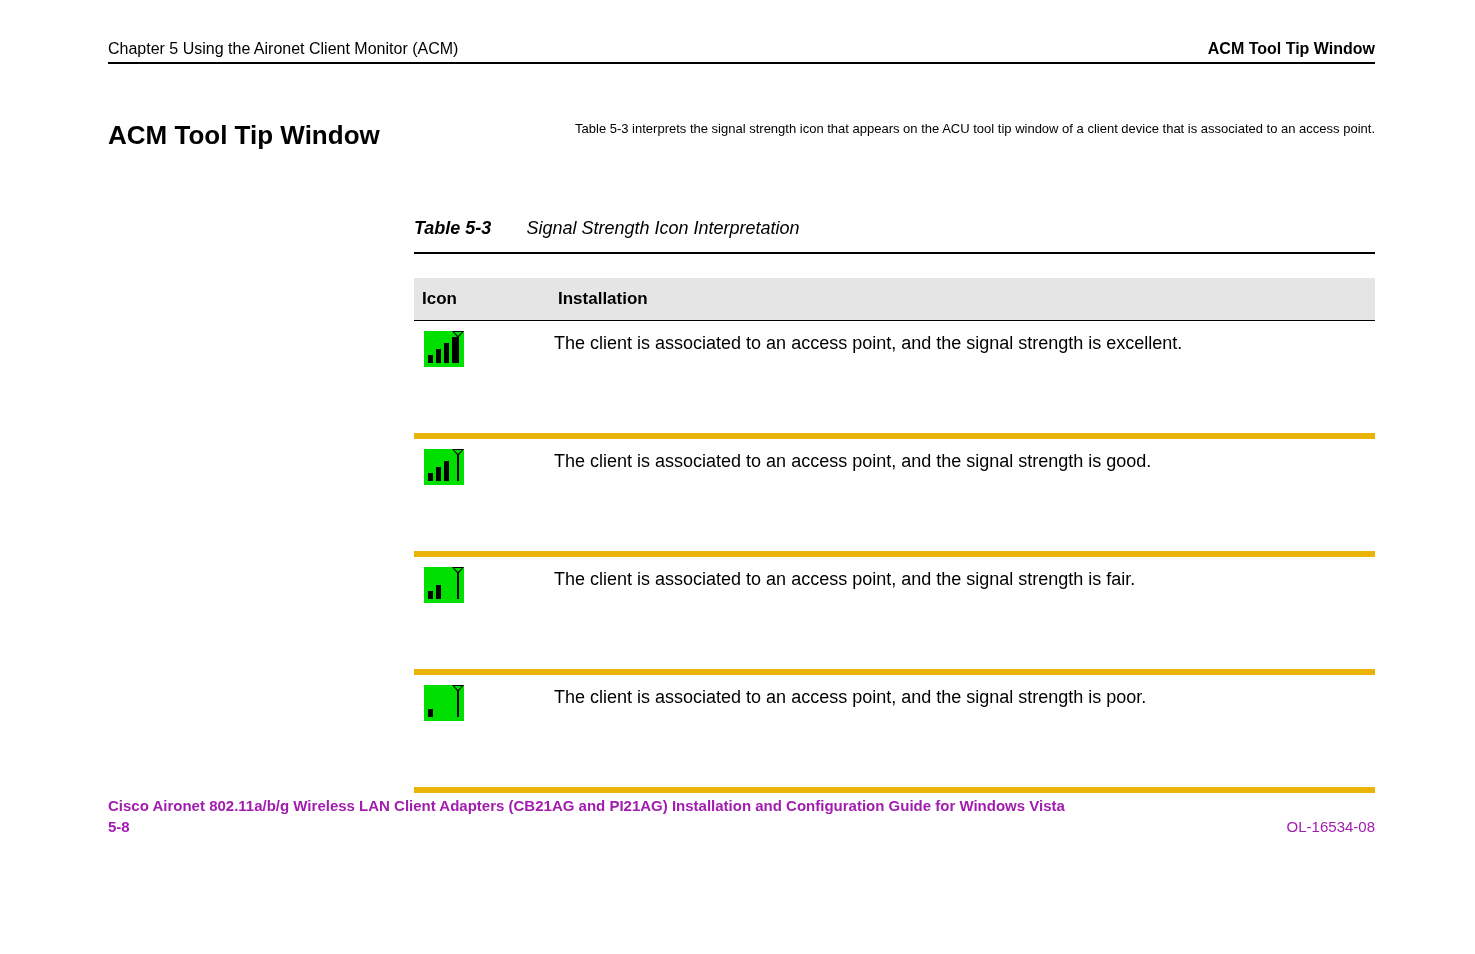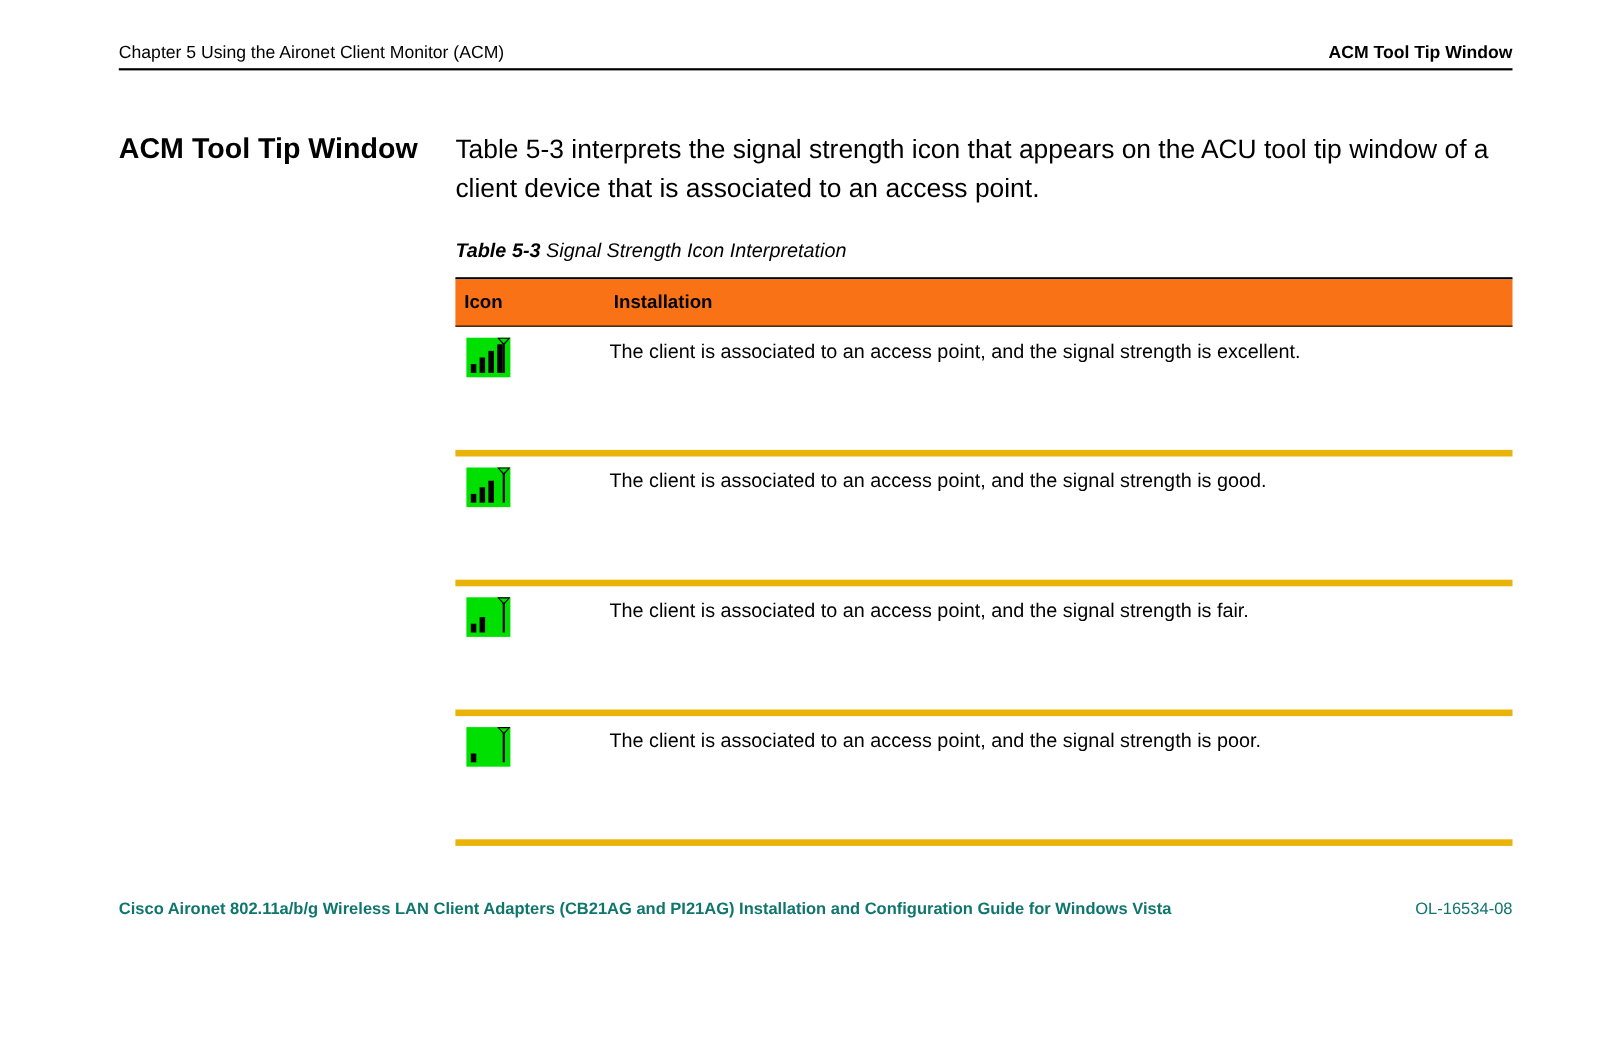--- a/index.html
+++ b/index.html
@@ -43,51 +43,54 @@
     font-size: 26px;
     font-weight: bold;
     font-family: Arial, Helvetica, sans-serif;
     color: #000;
   }
   .intro-text {
     position: absolute;
     left: 414px;
     right: 100px;
     top: 120px;
-    font-size: 24px;
+    font-size: 13px;
     line-height: 1.45;
     color: #000;
+    text-align: right;
   }
   .table-caption {
     position: absolute;
     left: 414px;
     top: 218px;
     font-size: 18px;
   }
   .table-caption .label {
     font-style: italic;
     font-weight: bold;
+    margin-right: 30px;
   }
   .tbl {
     position: absolute;
     left: 414px;
     right: 100px;
     top: 252px;
   }
   .tbl-top-rule {
     border-top: 2px solid #000;
   }
   .tbl-header {
-    background: #f97316;
+    background: #e5e5e5;
     display: flex;
     align-items: center;
     height: 42px;
     font-size: 17px;
     font-weight: bold;
     border-bottom: 1px solid #000;
+    margin-top: 24px;
   }
   .col-icon-header {
     width: 130px;
     padding-left: 8px;
   }
   .col-desc-header {
     flex: 1;
     padding-left: 6px;
   }
   .tbl-row {
@@ -162,21 +165,21 @@
     border-top: 4px solid #00e000;
   }
   .footer-region {
     position: absolute;
     left: 108px;
     right: 100px;
     bottom: 28px;
     display: flex;
     justify-content: space-between;
     font-size: 15px;
-    color: #0f766e;
+    color: #a21caf;
   }
   .footer-left { font-weight: bold; }
 </style>
 </head>
 <body>
 
 <div class="page">
 
   <div class="header-region">
     <span>Chapter 5      Using the Aironet Client Monitor (ACM)</span>
@@ -251,17 +254,18 @@
           <div class="antenna"></div>
         </div>
       </div>
       <div class="desc-cell">The client is associated to an access point, and the signal strength is poor.</div>
     </div>
   </div>
 
   <div class="footer-region">
     <div>
       <div class="footer-left">Cisco Aironet 802.11a/b/g Wireless LAN Client Adapters (CB21AG and PI21AG) Installation and Configuration Guide for Windows Vista</div>
+      <div style="font-weight:bold; margin-top:4px;">5-8</div>
     </div>
     <div style="align-self:flex-end;">OL-16534-08</div>
   </div>
 
 </div>
 
 </body></html>

